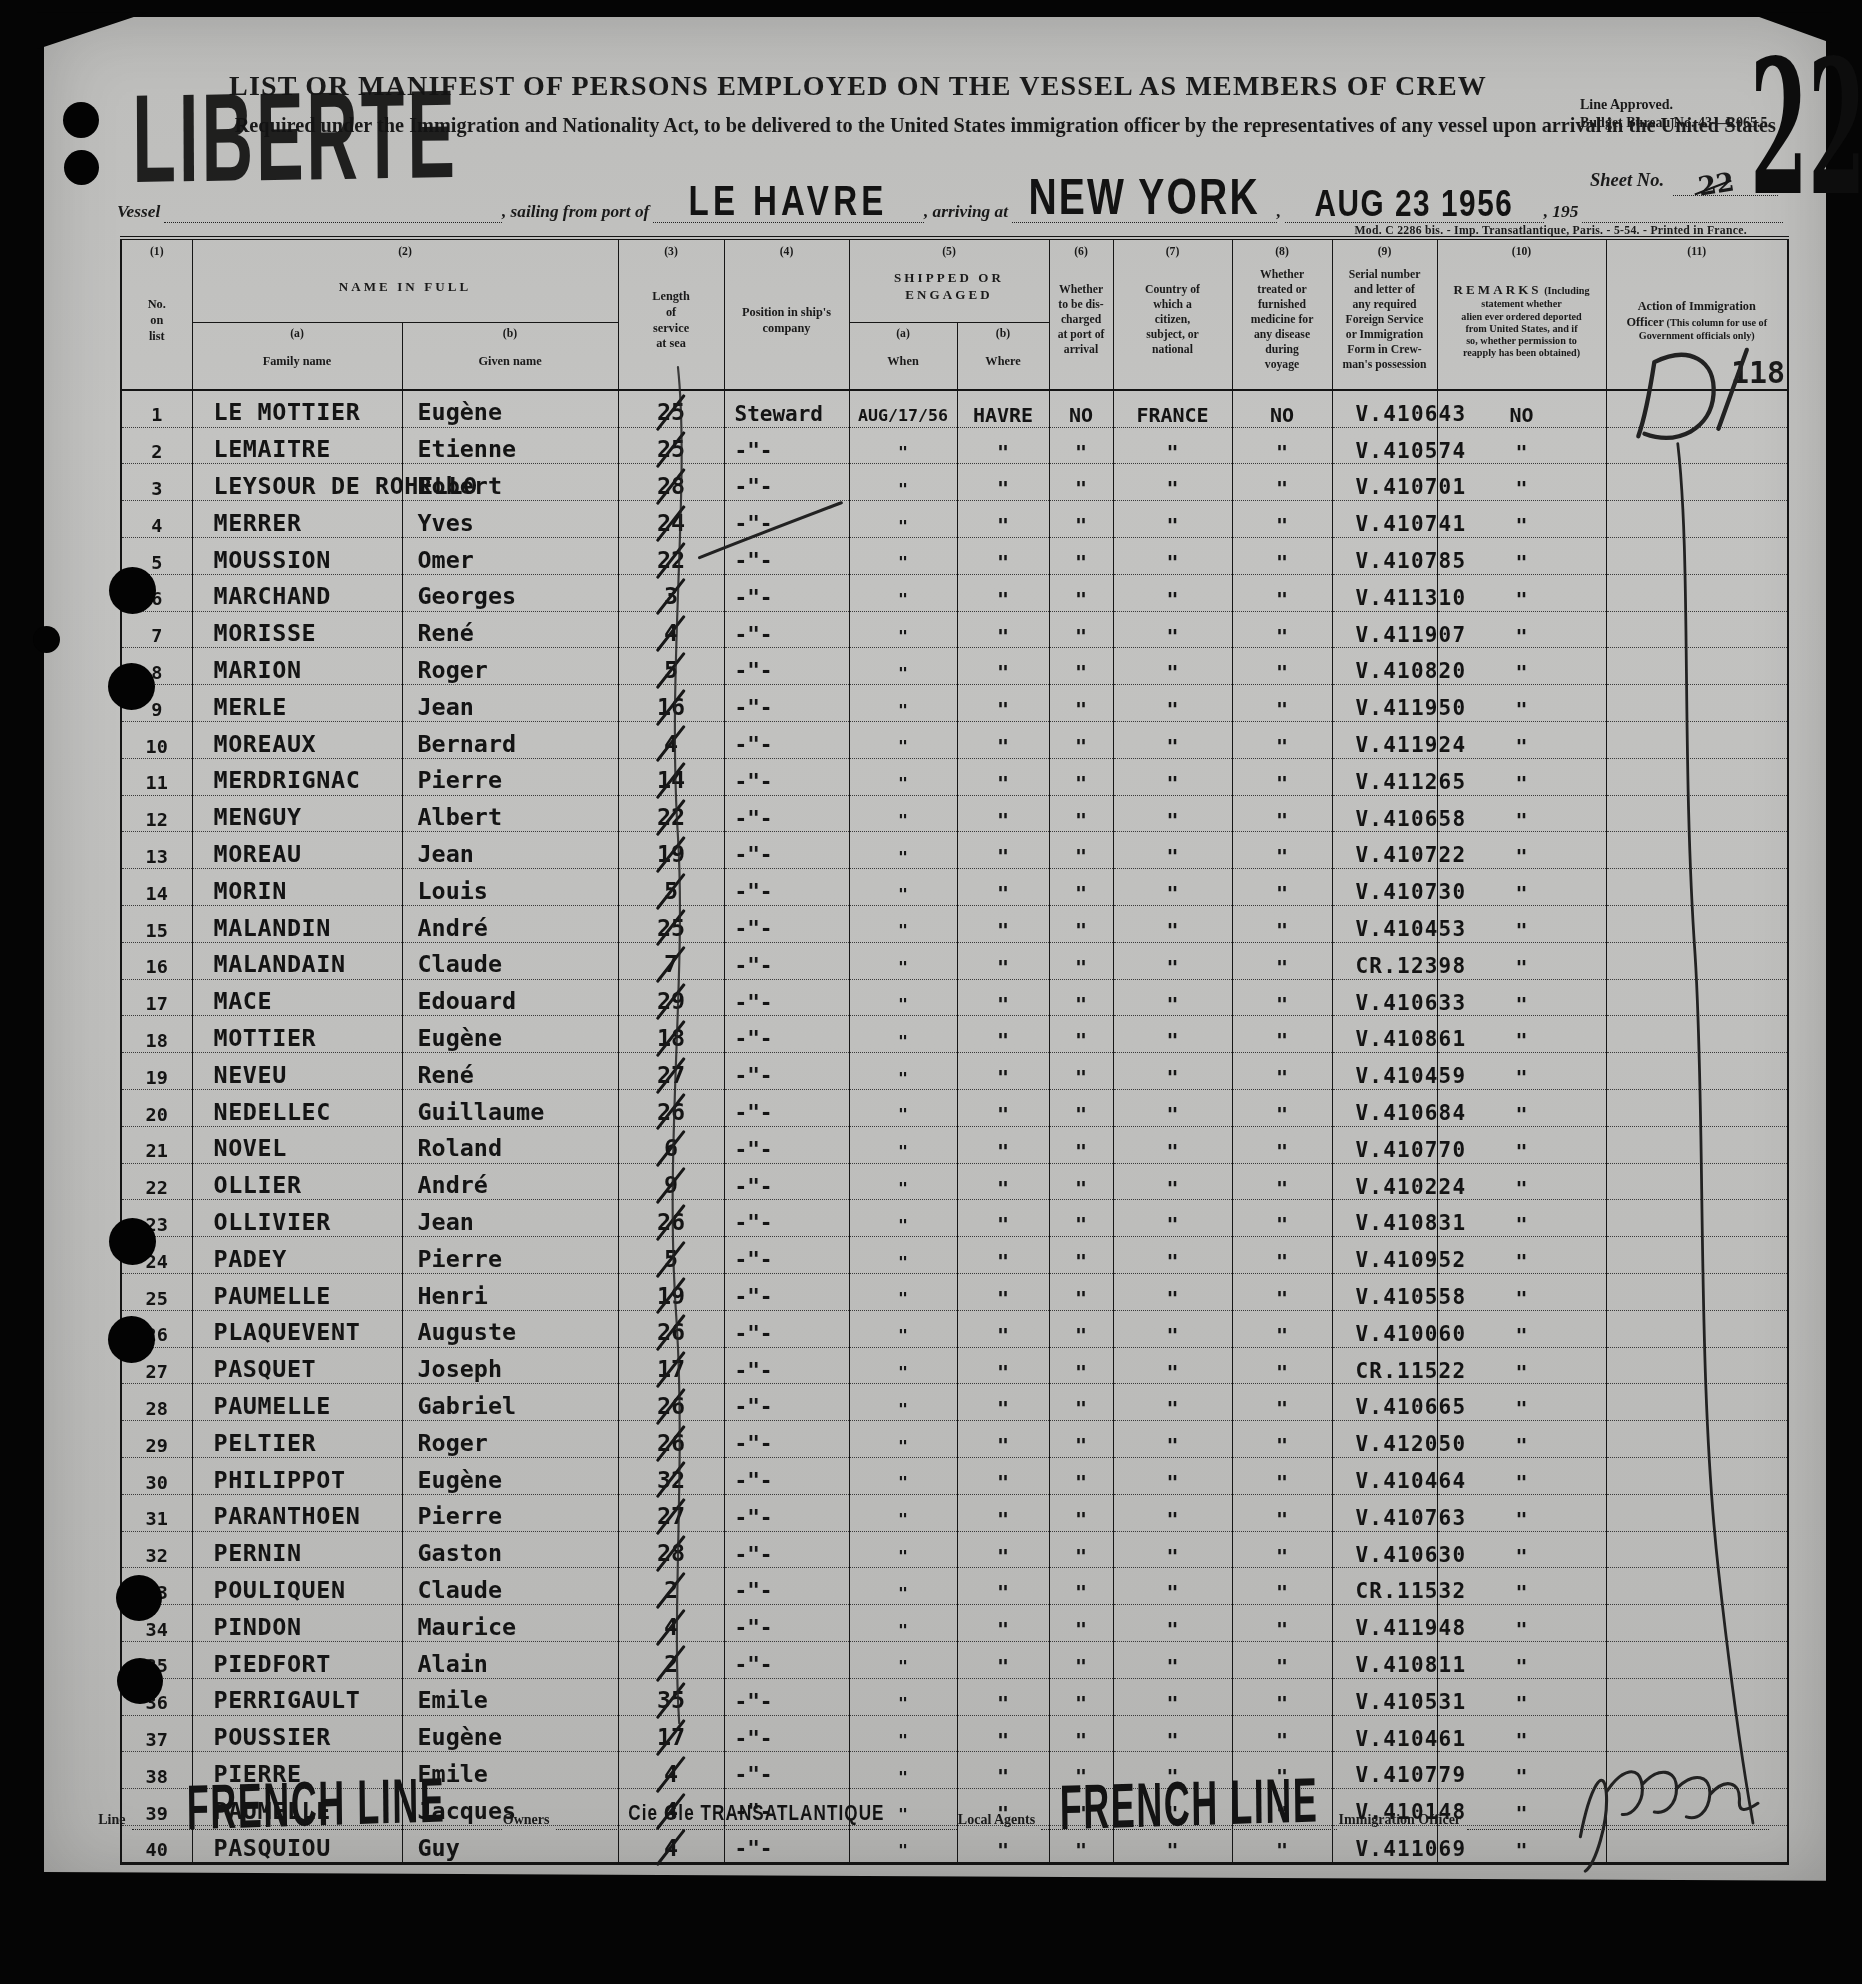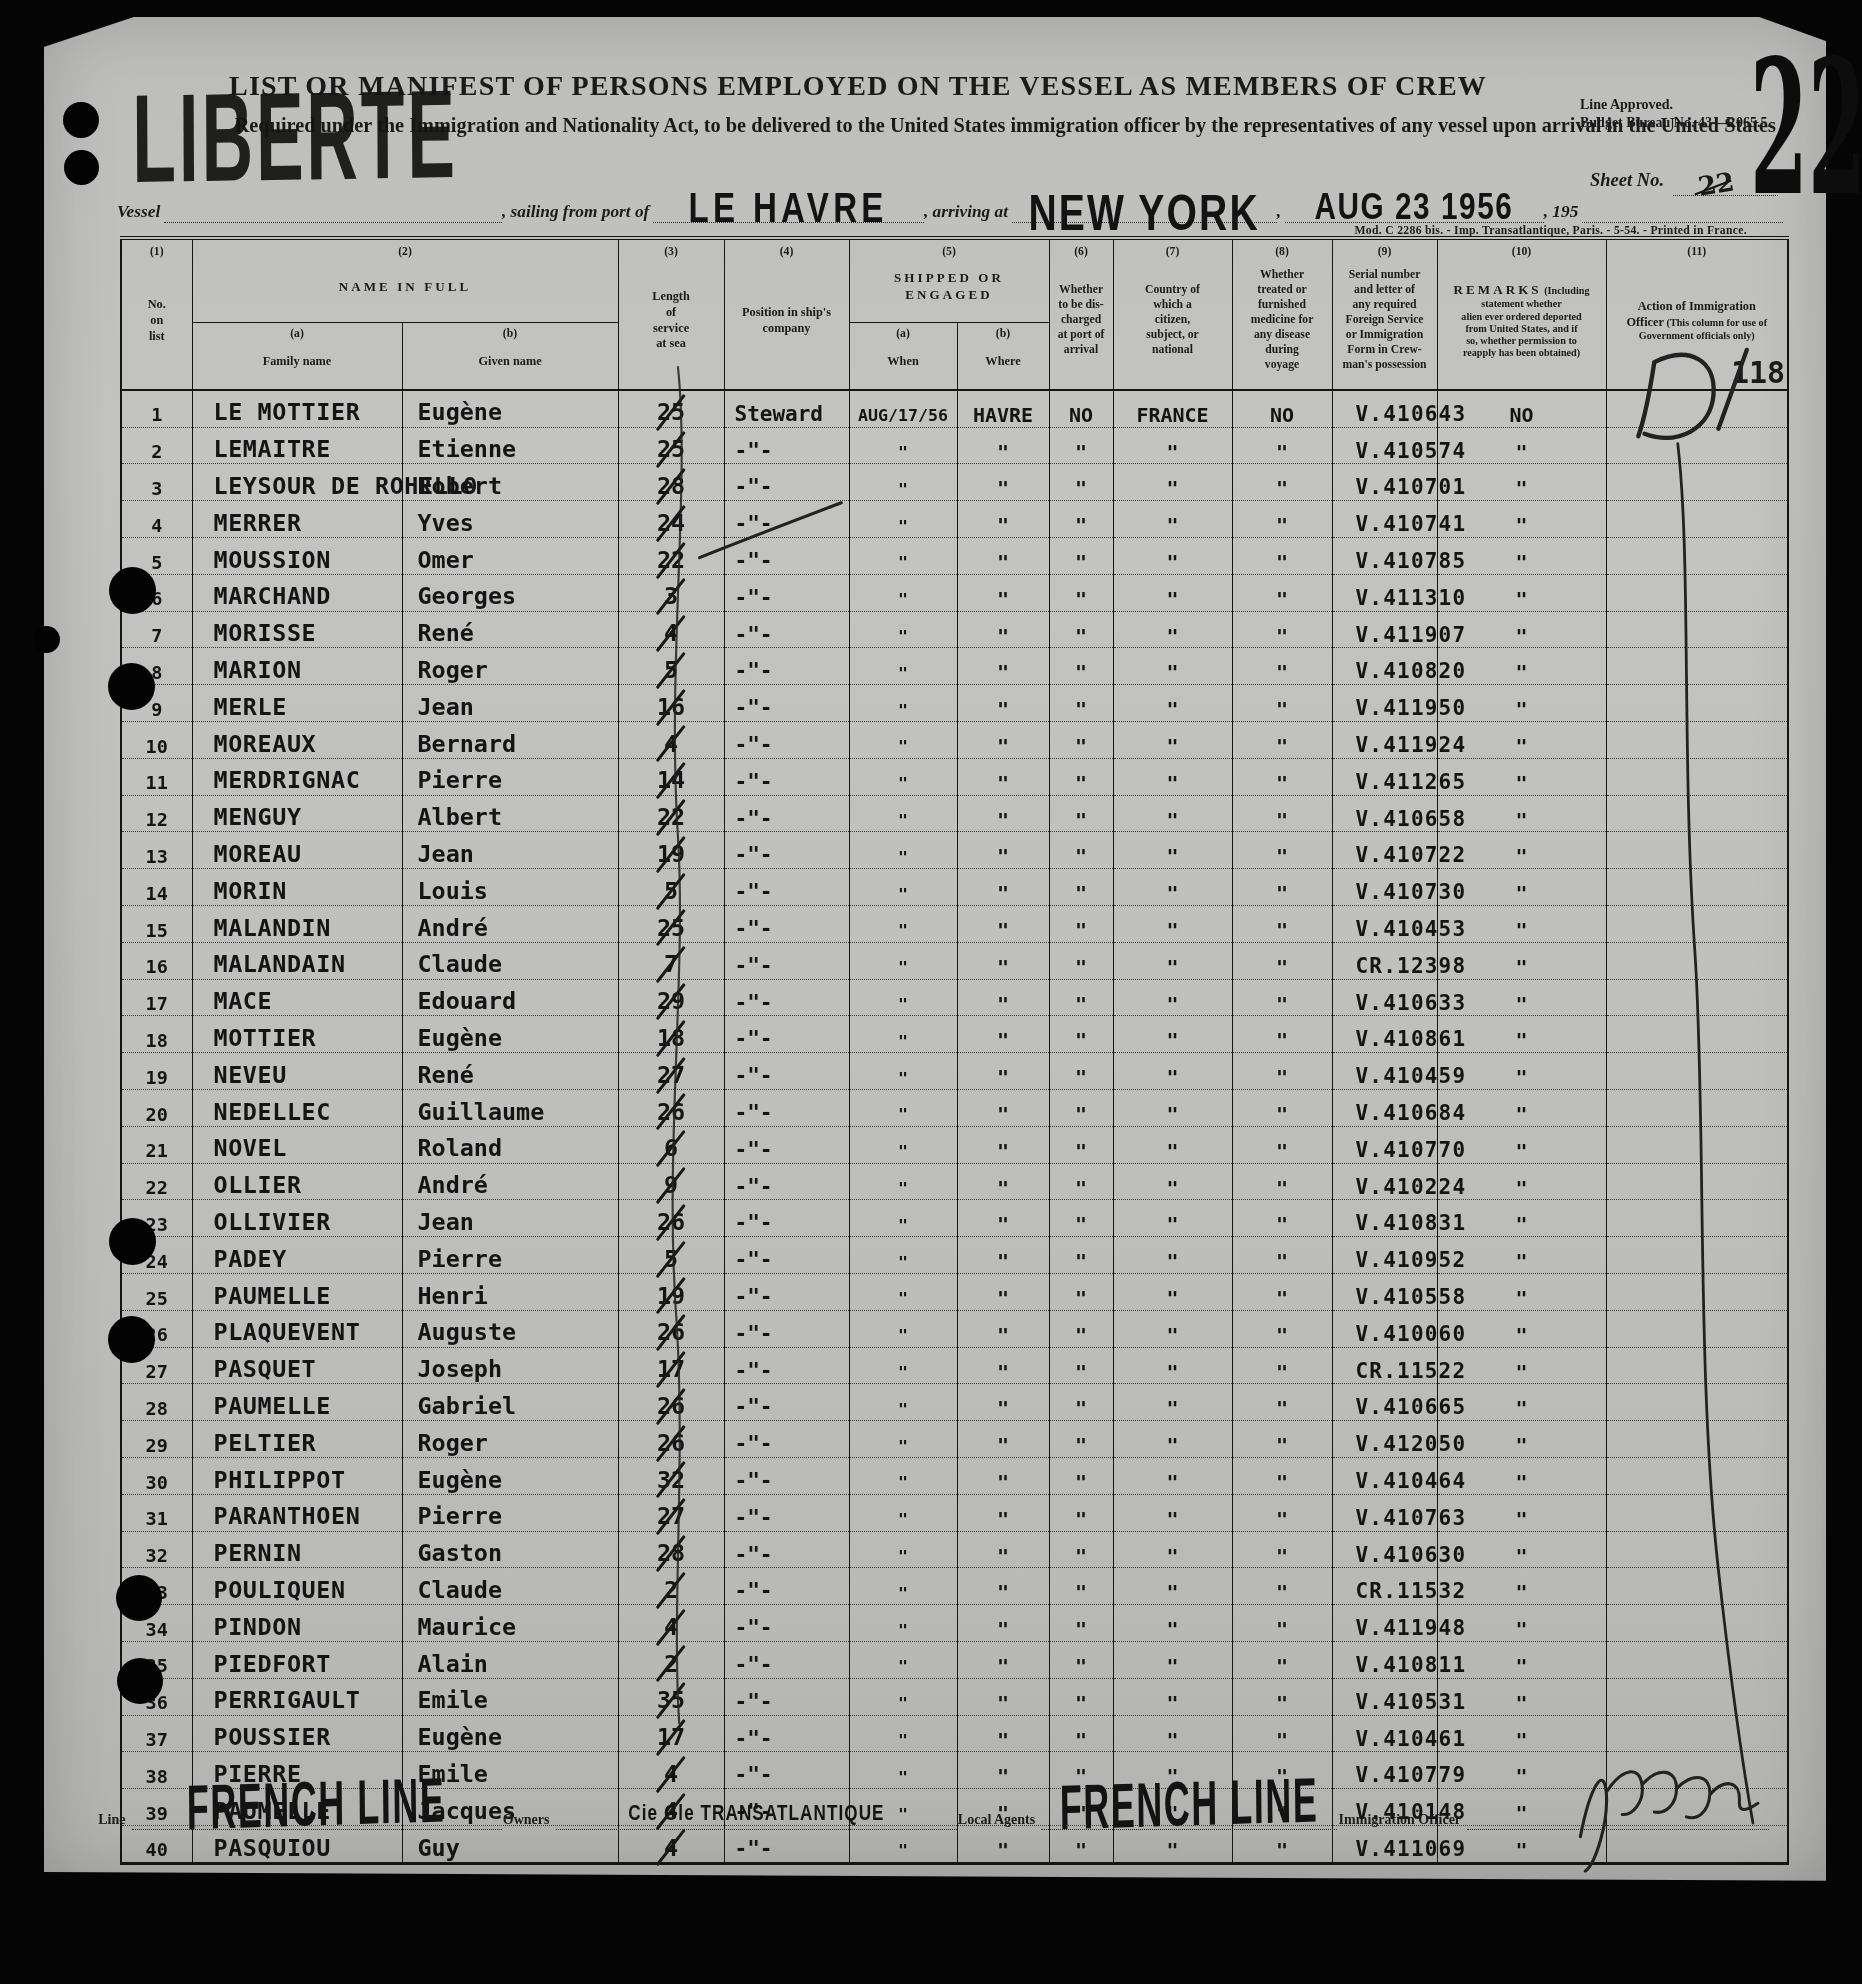--- a/index.html
+++ b/index.html
@@ -29,21 +29,21 @@
     font-size:185px;line-height:1;transform:scale(.45,1);transform-origin:top left;color:#0d0d0d;}
   .sheet-line{position:absolute;left:1546px;top:153px;font-style:italic;font-weight:700;font-size:18.5px;display:flex;align-items:flex-start;}
   .sheet-dots{display:inline-block;width:105px;border-bottom:1.8px dotted #222;margin-left:8.6px;position:relative;height:25px;}
   .sheet-val{position:absolute;left:25px;bottom:-3.7px;font-style:normal;font-family:"DejaVu Serif",serif;
     font-size:26px;transform:rotate(-9deg);font-weight:700;}
   .sheet-val::after{content:"";position:absolute;left:-5px;top:55%;width:39px;height:1.8px;background:#161616;transform:rotate(-12deg);}
   .required{position:absolute;left:68px;top:97px;width:1664px;text-align:right;font-size:20.3px;font-weight:700;white-space:nowrap;}
   .include{position:absolute;left:68px;top:133px;width:1664px;text-align:center;font-size:15.4px;font-weight:700;}
   .vessel-row{position:absolute;left:73px;top:171px;width:1666px;height:35px;display:flex;align-items:flex-end;}
   .vlabel{font-style:italic;font-weight:700;font-size:17.3px;white-space:nowrap;padding:0 3.7px 1.2px 0;}
-  .vseg{border-bottom:1.8px dotted #222;height:100%;display:flex;justify-content:center;overflow:visible;}
+  .vseg{border-bottom:1.8px dotted #222;height:100%;display:flex;align-items:flex-end;justify-content:center;overflow:visible;}
   .seg-vessel{width:338px;} .seg-port{width:271px;} .seg-city{width:265px;} .seg-date{width:259px;} .seg-year{flex:1;}
   .printer-line{position:absolute;right:79px;top:207px;font-size:11.7px;font-weight:700;letter-spacing:0.3px;margin-left:20px;}
   
   .stamp{font-family:"Liberation Sans",sans-serif;font-weight:700;color:#131313;white-space:nowrap;}
   .stamp-liberte{position:absolute;left:88px;top:59px;font-size:123px;line-height:1;letter-spacing:5px;
     transform:scale(.58,1.02) rotate(-.5deg);transform-origin:top left;opacity:.93;}
   .stamp-lehavre{font-size:39px;letter-spacing:5px;transform:scale(.85,1.1);transform-origin:bottom center;margin-bottom:-2.5px;}
   .stamp-newyork{font-size:46px;letter-spacing:2.5px;transform:scale(.85,1.1);transform-origin:bottom center;margin-bottom:-3.7px;}
   .stamp-date{font-size:35px;letter-spacing:1.8px;transform:scale(.85,1.08);transform-origin:bottom center;margin-bottom:-2.5px;}
   .stamp-fl{font-size:60px;letter-spacing:2.5px;transform:scale(.6,1.05) rotate(-1deg);transform-origin:bottom center;margin-bottom:-11px;}

